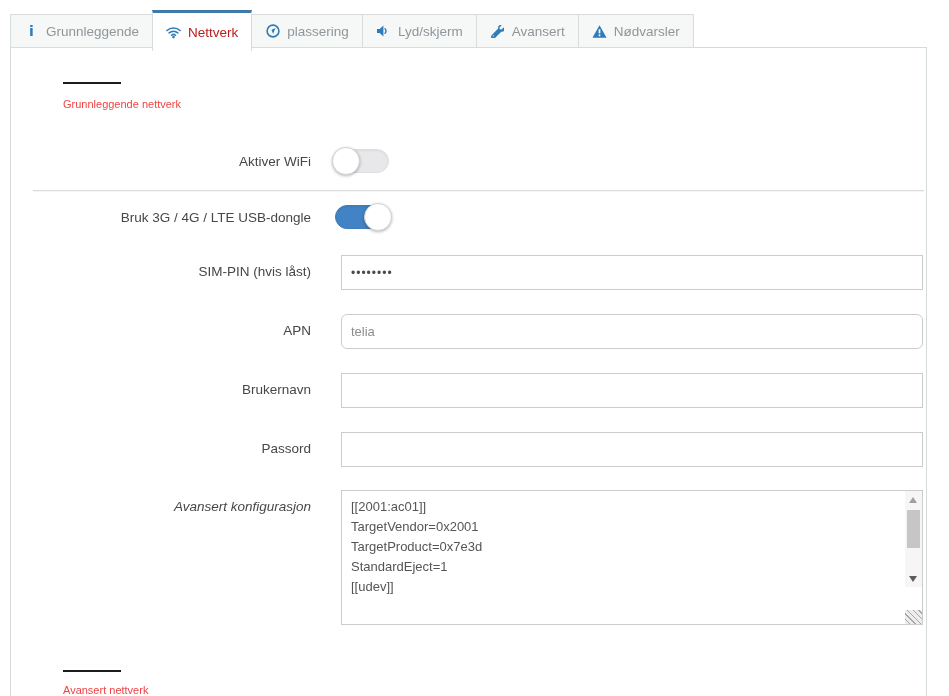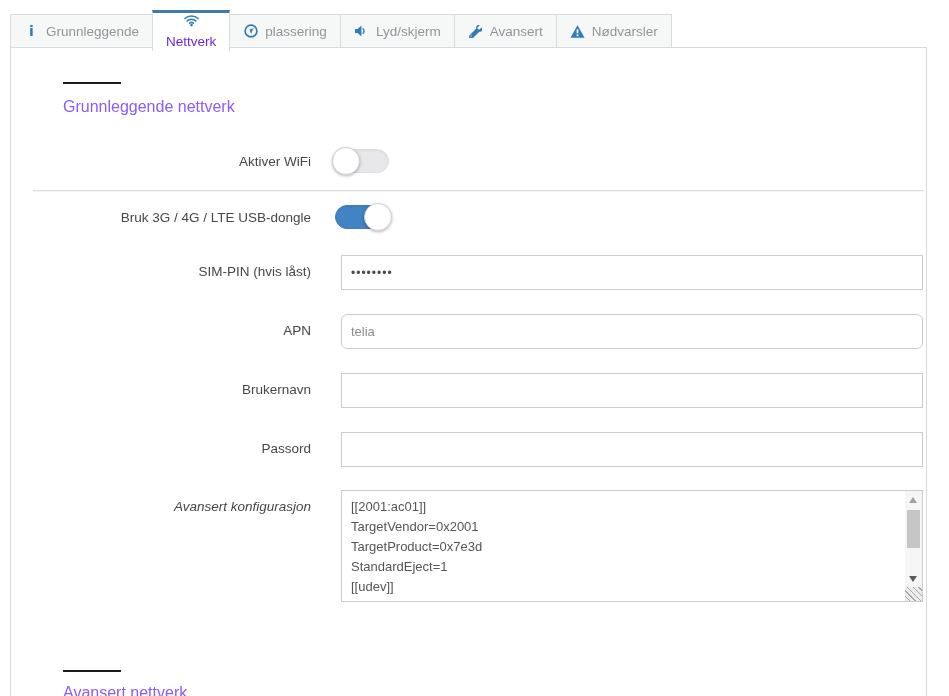--- a/index.html
+++ b/index.html
@@ -6,30 +6,30 @@
   html,body { background:#fff; }
   #app { position:relative; width:949px; height:696px; background:#fff; overflow:hidden;
          font-family:"Liberation Sans", sans-serif; }
 
   
   .tabbar { position:absolute; left:10px; top:14px; display:flex; align-items:flex-start; z-index:2; }
   .tab { height:34px; display:flex; align-items:center; gap:7px; padding:0 13px;
          background:#f6f7f7; border:1px solid #d9dcde; margin-right:-1px;
          color:#8f969a; font-size:13.5px; white-space:nowrap; cursor:pointer; }
   .tab.active { height:41px; margin-top:-4px; border-top:3px solid #3f7aa8; border-bottom:none;
-                background:#fff; color:#6d28d9; position:relative; z-index:3;flex-direction:column; }
+                background:#fff; color:#b91c1c; position:relative; z-index:3; }
   .ticon { display:inline-flex; align-items:center; justify-content:center; width:15px; height:14px; }
   .i-info { font-weight:bold; font-size:14px; color:#2e7cba; font-family:"DejaVu Sans",sans-serif; }
 
   
   .panel { position:absolute; left:10px; top:47px; width:917px; height:720px;
            border:1px solid #d4d9db; background:#fff; }
 
   .sec-line { position:absolute; width:58px; height:2px; background:#1c1c1c; }
-  .sec-title { position:absolute; font-size:16px; color:#8b5cf6;text-align:center; }
+  .sec-title { position:absolute; font-size:11px; color:#ef4444;text-align:center; }
 
   .flabel { position:absolute; left:0; width:300px; text-align:right;
             font-size:13.5px; color:#474747; }
 
   
   .toggle { position:absolute; width:56px; height:28px; cursor:pointer; }
   .track { position:absolute; left:0; top:2px; width:56px; height:24px; border-radius:12px;
            background:#e8e8eb; border:1px solid #dfdfe2; box-shadow:inset 0 1px 2px rgba(0,0,0,.06); }
   .knob { position:absolute; top:0; left:-1px; width:28px; height:28px; border-radius:50%;
           background:#fff; border:1px solid #d2d2d2; box-shadow:0 1px 3px rgba(0,0,0,.28); }
@@ -39,21 +39,21 @@
   .divider { position:absolute; left:22px; width:891px; height:1px;
              background:#dcdcdc; box-shadow:0 1px 0 #f5f5f5; }
 
   .field { position:absolute; left:330px; width:582px; height:35px; border:1px solid #cccccc;
            background:#fff; font-family:"Liberation Sans",sans-serif; font-size:13px;
            color:#555; padding:0 9px; outline:none; }
   .field.masked { font-size:12px; letter-spacing:1px; color:#4a4a4a; }
   .field.ghost { color:#8d8d8d;border-radius:6px; }
 
   
-  .ta { position:absolute; left:330px; top:490px; width:582px; height:112px;
+  .ta { position:absolute; left:330px; top:490px; width:582px; height:135px;
         border:1px solid #cccccc; background:#fff; overflow:hidden; cursor:text;text-decoration:underline; }
   .ta-text { position:absolute; left:9px; top:6px; right:22px; font-size:13px; line-height:20px;
              color:#555; white-space:pre; }
   .ta-sb { position:absolute; top:0; right:0; width:17px; height:96px; background:#f6f6f6; }
   .sb-arrow-up { position:absolute; top:6px; left:4px; width:0; height:0;
                  border-left:4.5px solid transparent; border-right:4.5px solid transparent;
                  border-bottom:6px solid #a0a0a0; }
   .sb-arrow-down { position:absolute; bottom:5px; left:4px; width:0; height:0;
                    border-left:4.5px solid transparent; border-right:4.5px solid transparent;
                    border-top:6px solid #5c5c5c; }

